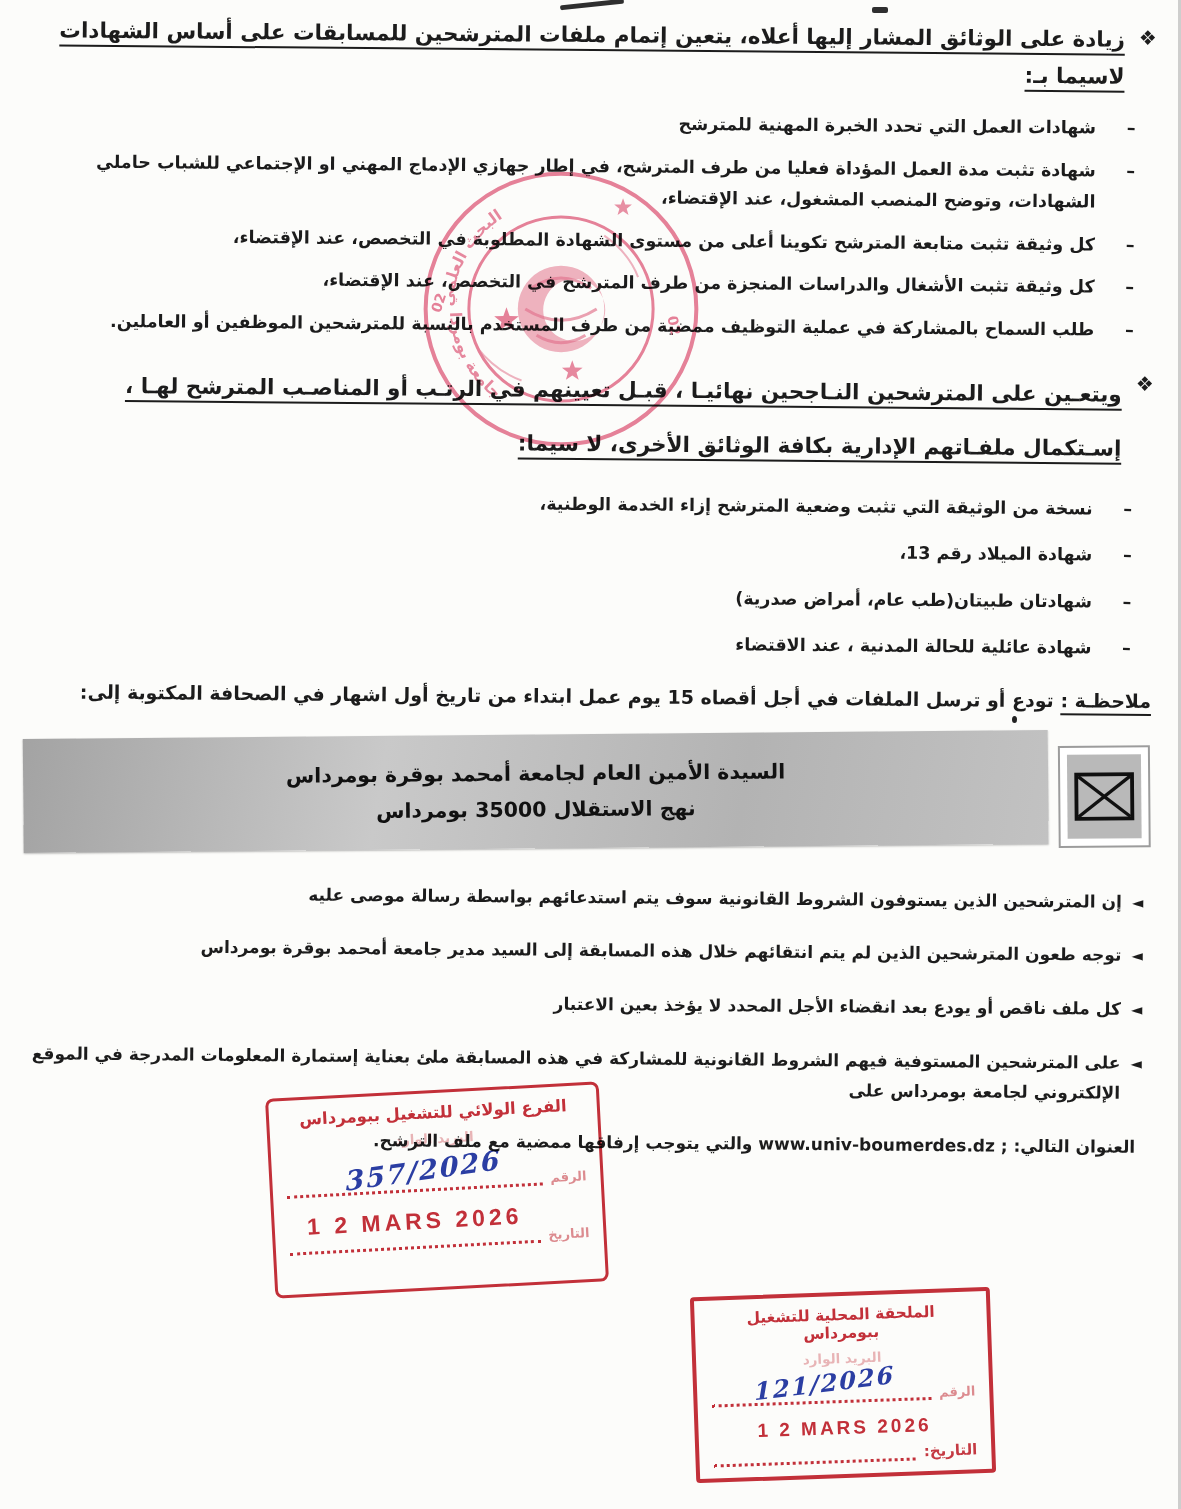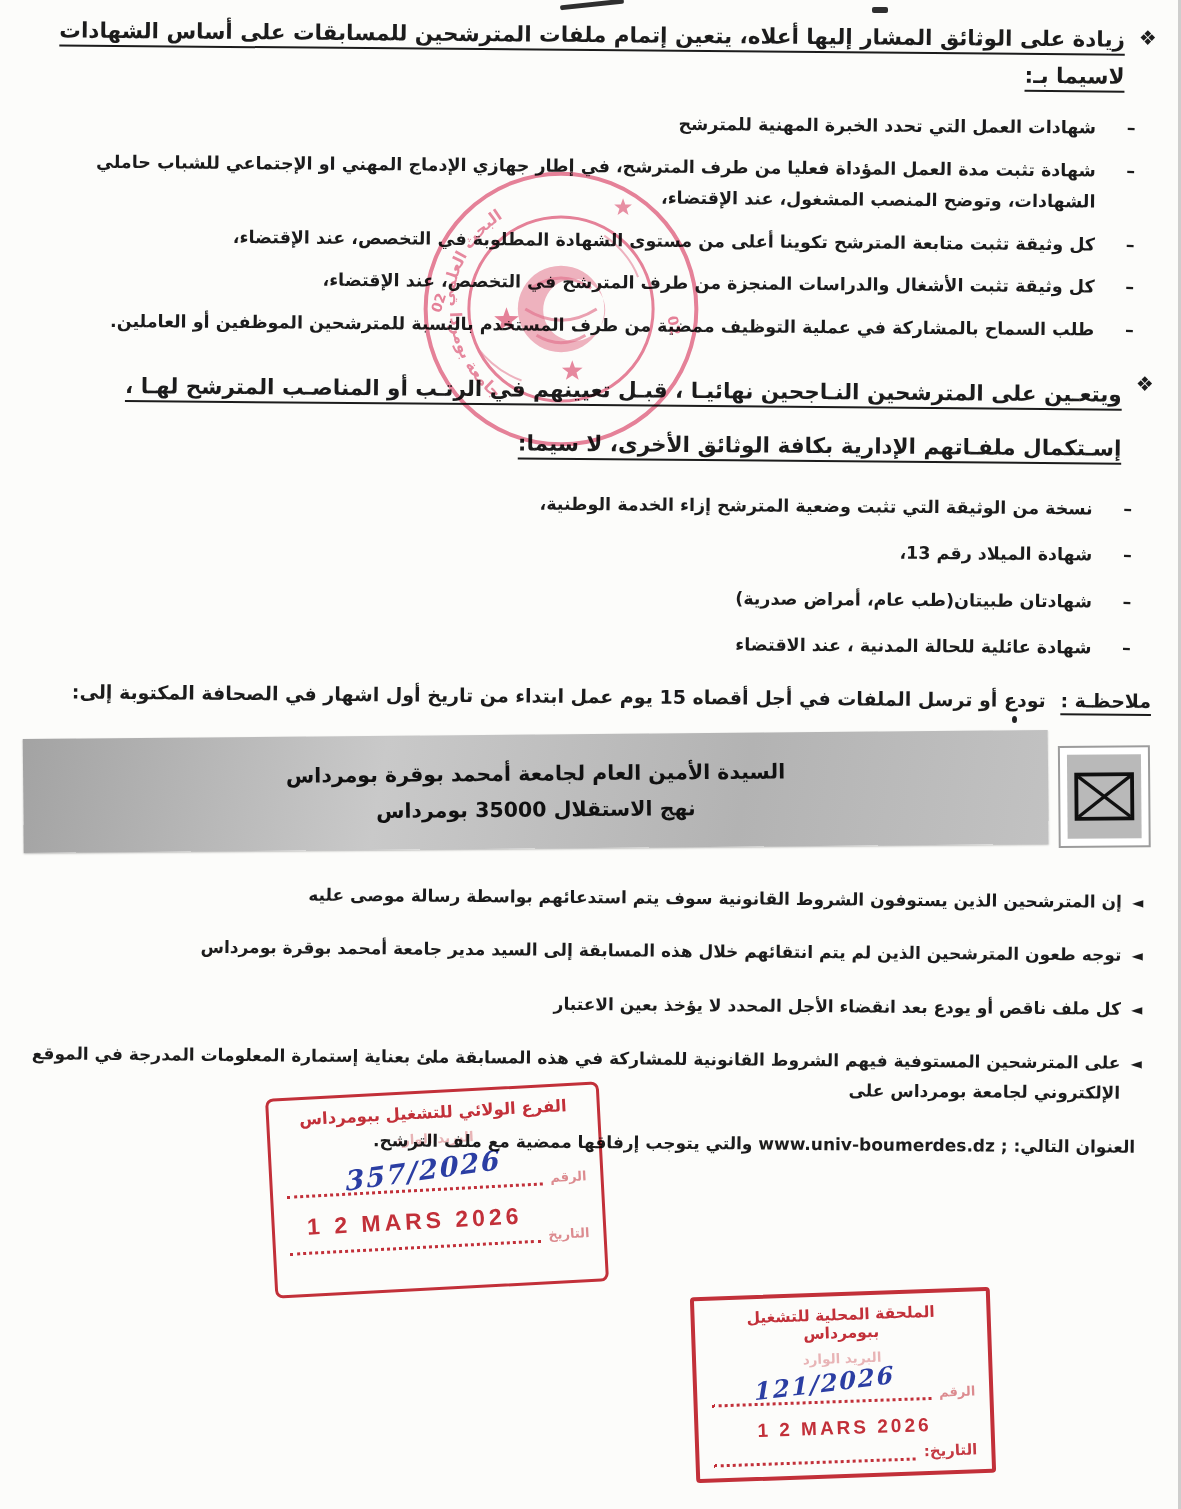--- a/index.html
+++ b/index.html
@@ -21,21 +21,21 @@
   }
   .h2-block{margin-top:22px;margin-bottom:10px;}
   .h2-block .h-text{line-height:2.5;}
 
   ul.dash-list{list-style:none;margin:18px 0 0 0;padding:0 16px 0 0;}
   ul.dash-list li{display:flex;gap:26px;font-size:17.5px;font-weight:700;line-height:1.8;margin-bottom:11px;}
   ul.dash-list.second li{margin-bottom:15px;}
   .dash{flex:0 0 18px;text-align:center;}
 
   .note-line{margin-top:20px;font-size:19px;font-weight:700;line-height:1.7;}
-  .note-label{text-decoration:underline;text-decoration-thickness:2px;text-underline-offset:6px;margin-left:8px;}
+  .note-label{text-decoration:underline;text-decoration-thickness:2px;text-underline-offset:6px;}
 
   .gray-row{margin-top:22px;display:flex;gap:10px;align-items:flex-start;transform:rotate(-1deg);}
   .gray-bar{
     flex:1;height:114px;display:flex;flex-direction:column;justify-content:center;align-items:center;gap:12px;
     background:linear-gradient(100deg,#a3a3a3,#c9c9c9 35%,#b3b3b3 70%,#c2c2c2);
     box-shadow:0 1px 2px rgba(0,0,0,.25);
   }
   .gray-bar .addr{font-size:20.5px;font-weight:700;color:#111;}
   .env-box{flex:0 0 88px;height:98px;margin-top:16px;background:#fff;border:2px solid #9c9c9c;display:flex;align-items:center;justify-content:center;}
   .env-inner{width:74px;height:84px;background:#b9b9b9;display:flex;align-items:center;justify-content:center;}

